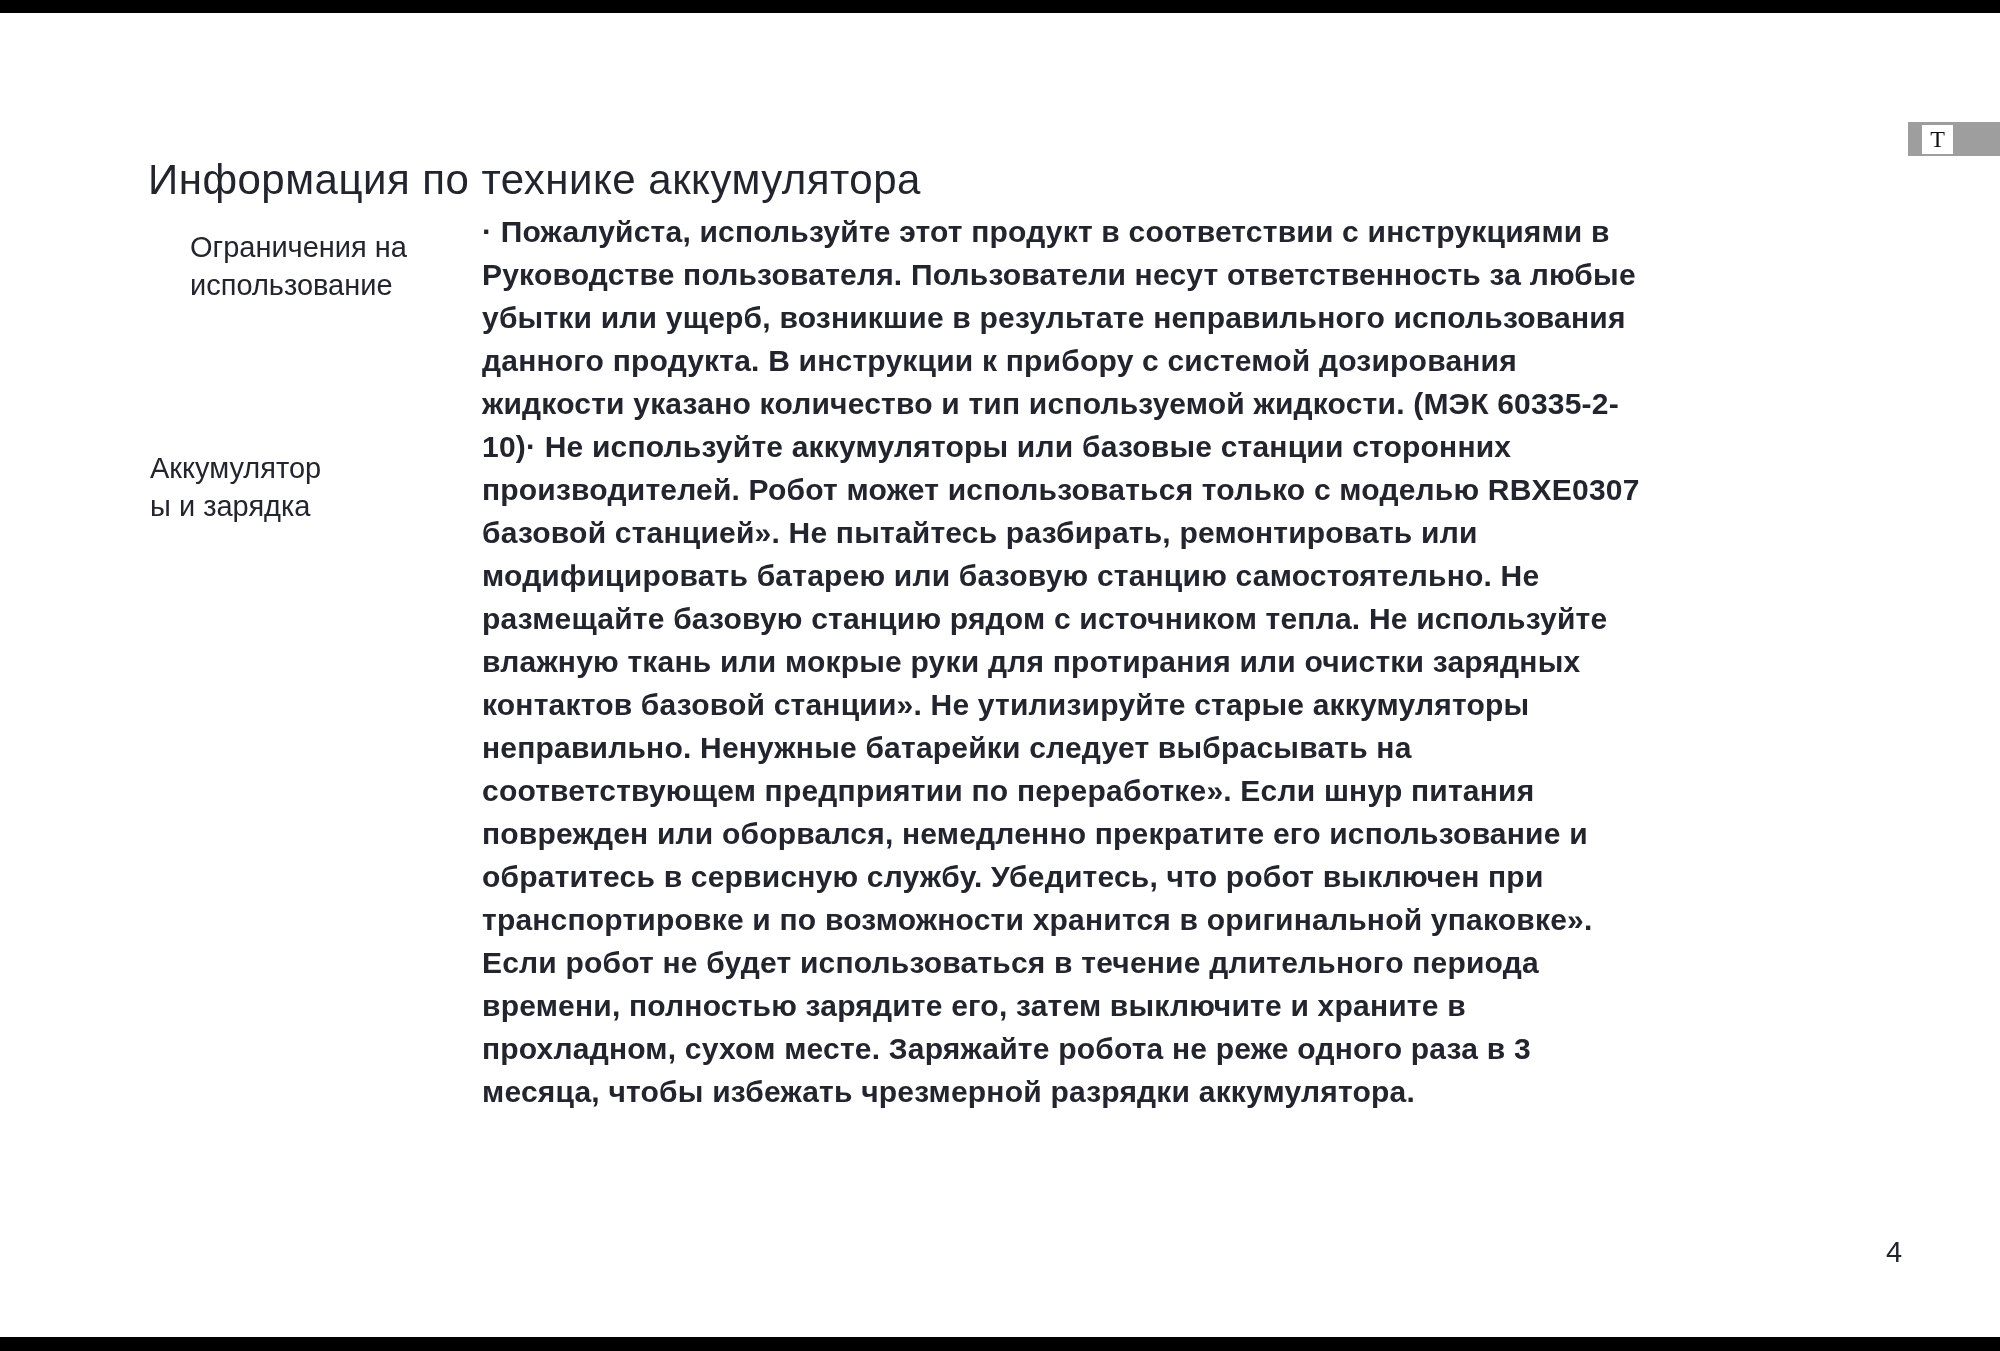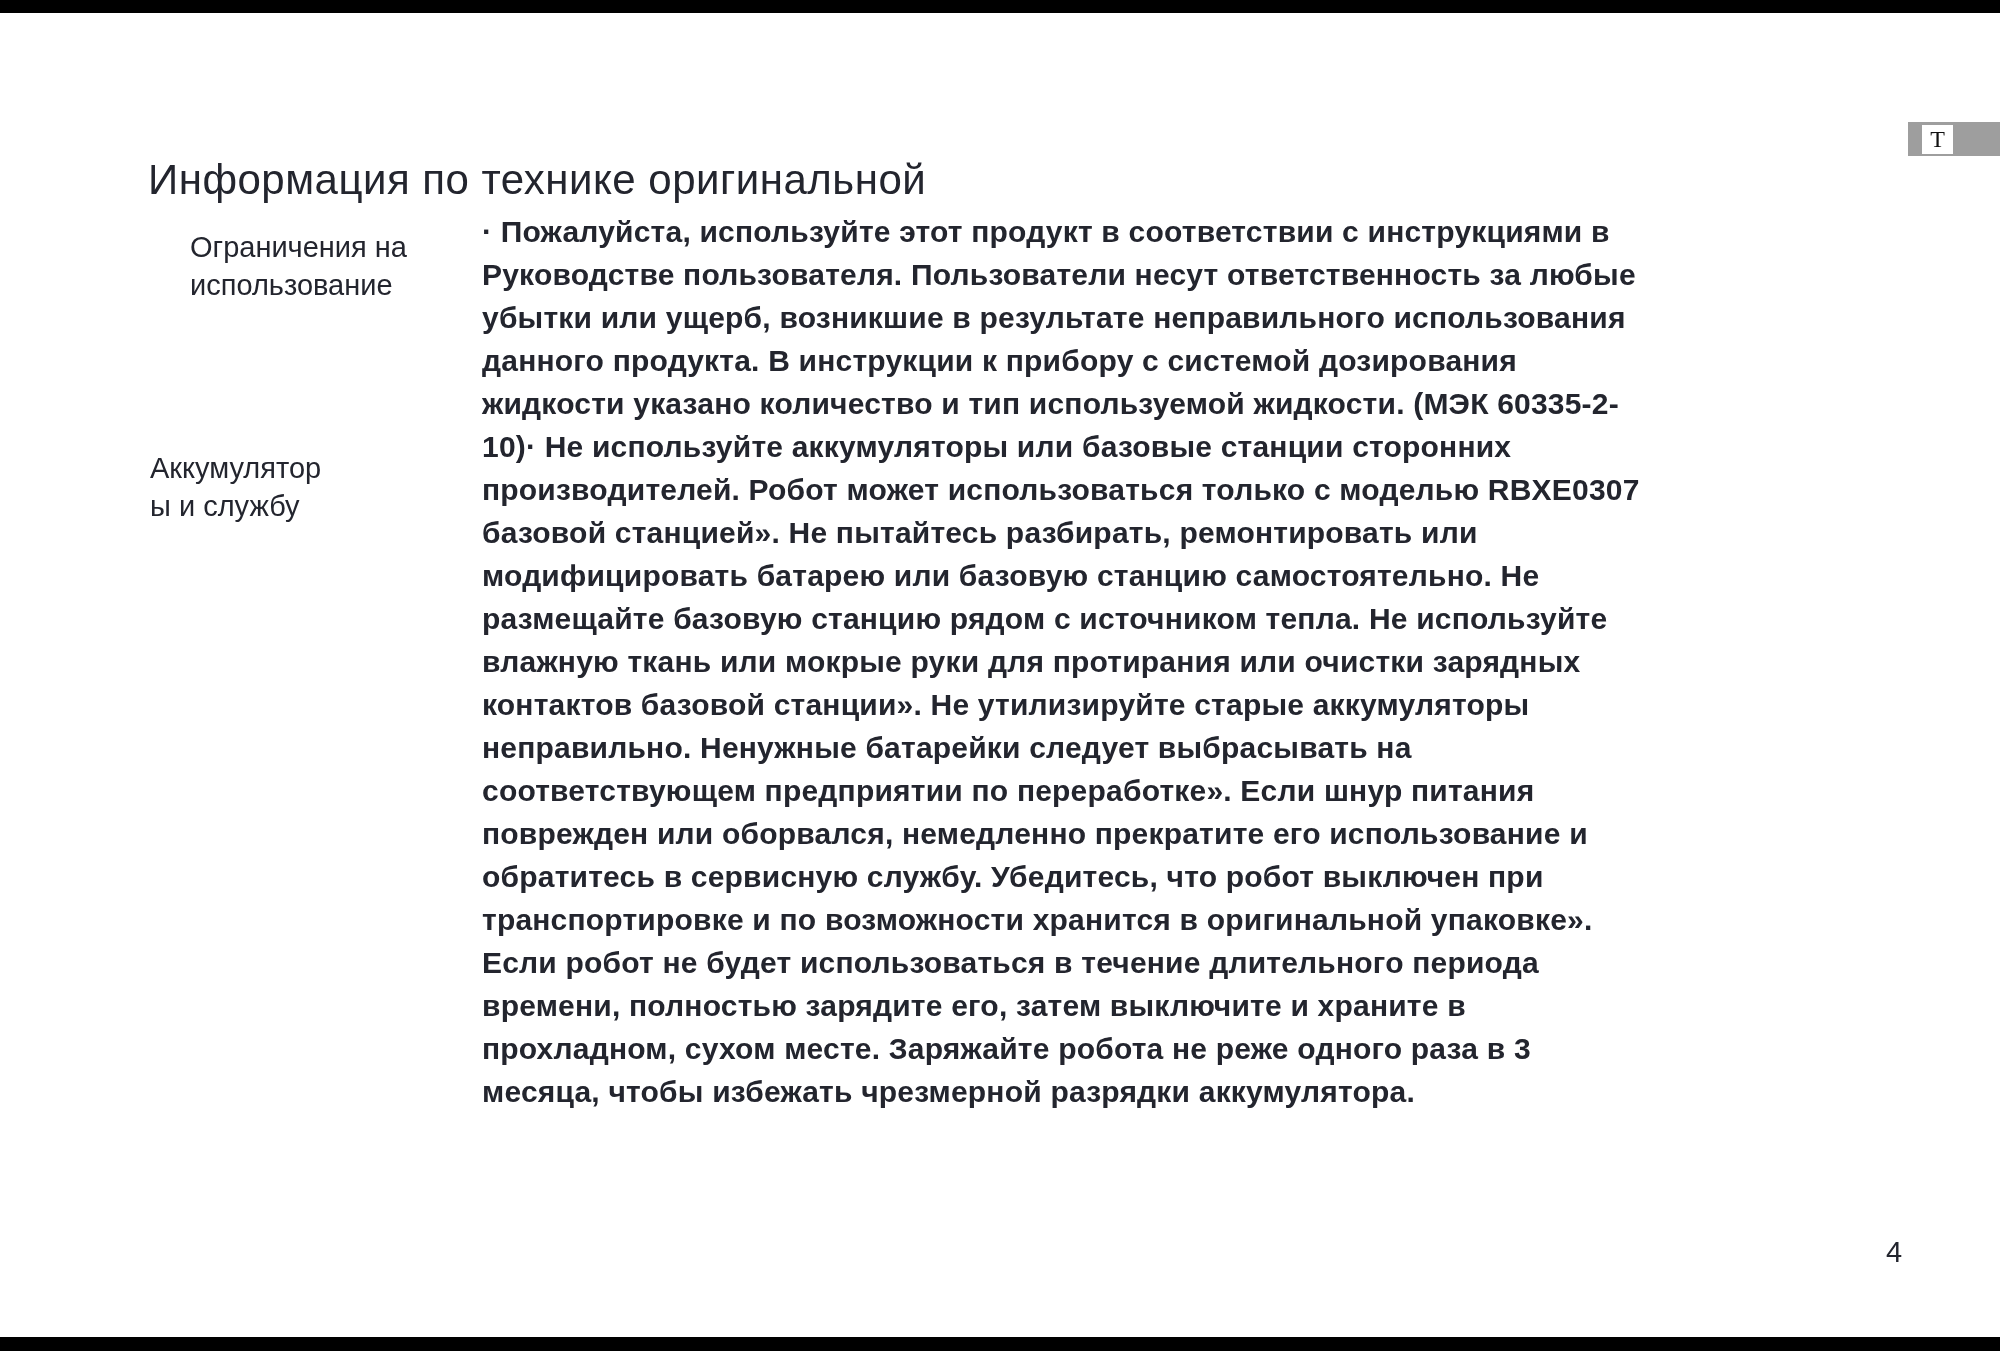--- a/index.html
+++ b/index.html
@@ -88,31 +88,31 @@
     font-size: 29px;
   }
 </style>
 </head>
 <body>
 
 <div id="page">
 
   <div id="top-bar" class="edge-bar"></div>
 
-  <h1 id="doc-title">Информация по технике оригинальной</h1>
+  <h1 id="doc-title">Информация по технике аккумулятора</h1>
 
   <div id="tool-badge-bar" style="background: rgb(158, 158, 158);">
     <div id="tool-badge-button">T</div>
   </div>
 
   <div id="side-label-restrictions" class="side-label">Ограничения на
 использование</div>
 
   <div id="side-label-battery" class="side-label">Аккумулятор
-ы и службу</div>
+ы и зарядка</div>
 
   <div id="body-text">· Пожалуйста, используйте этот продукт в соответствии с инструкциями в
 Руководстве пользователя. Пользователи несут ответственность за любые
 убытки или ущерб, возникшие в результате неправильного использования
 данного продукта. В инструкции к прибору с системой дозирования
 жидкости указано количество и тип используемой жидкости. (МЭК 60335-2-
 10)· Не используйте аккумуляторы или базовые станции сторонних
 производителей. Робот может использоваться только с моделью RBXE0307
 базовой станцией». Не пытайтесь разбирать, ремонтировать или
 модифицировать батарею или базовую станцию самостоятельно. Не

